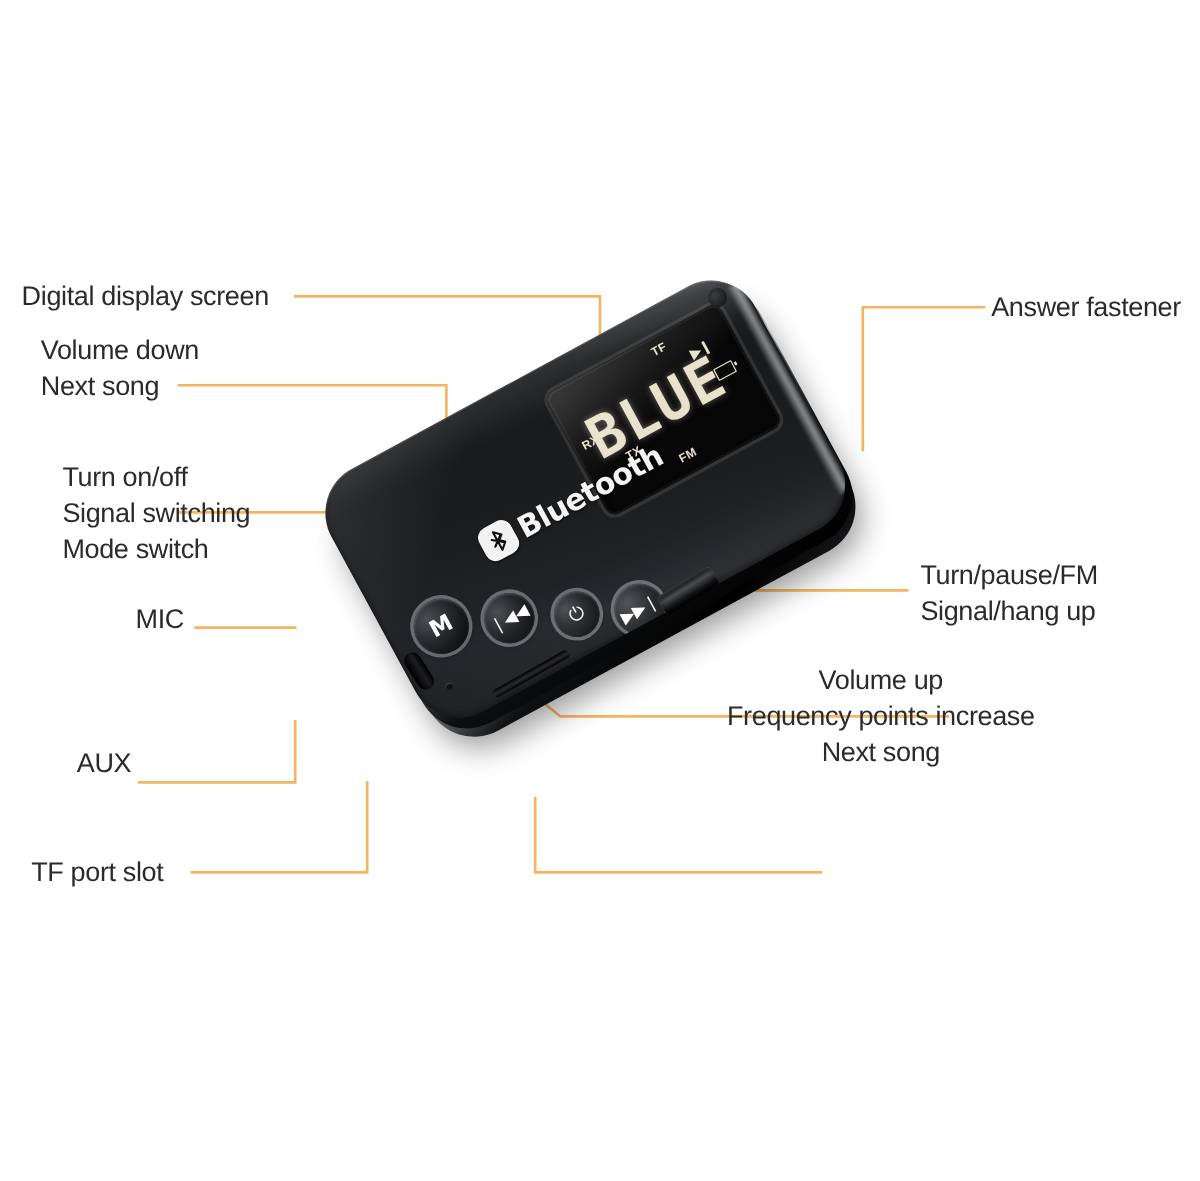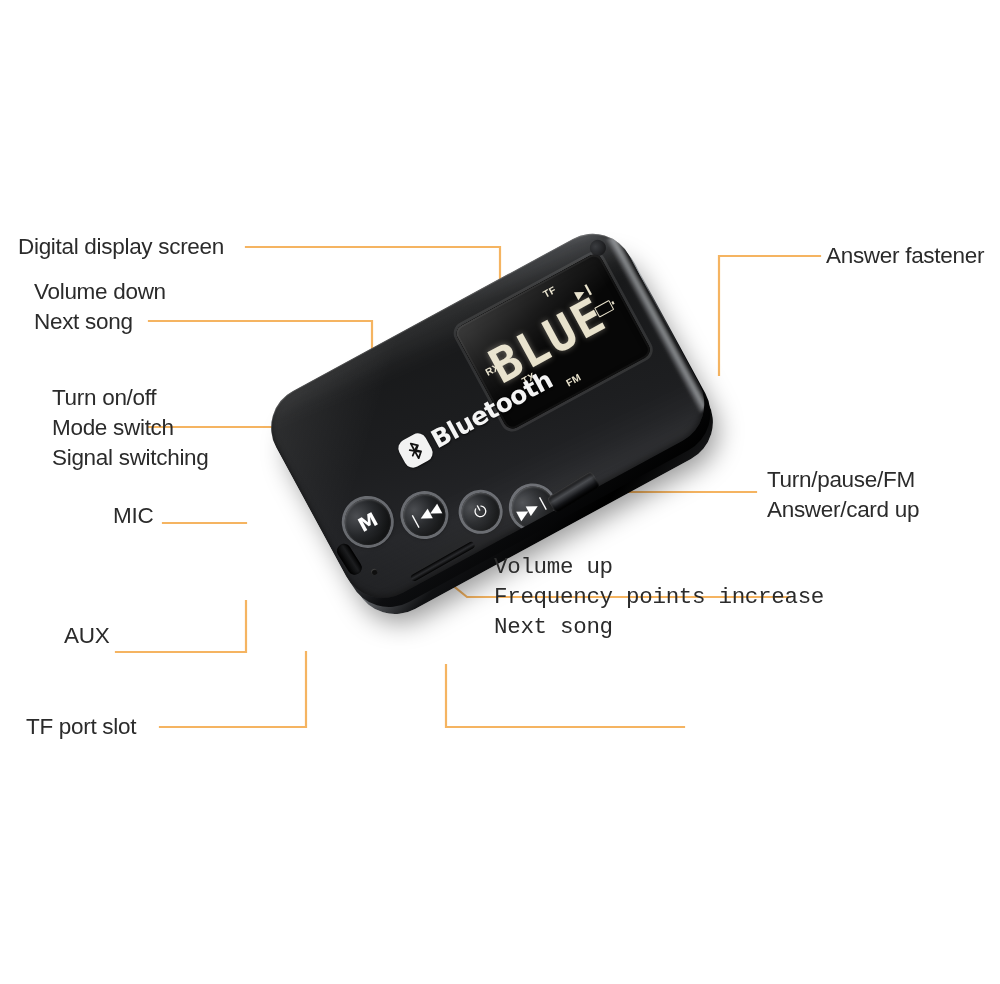--- a/index.html
+++ b/index.html
@@ -20,21 +20,21 @@
   .label {
     position: absolute;
     color: #2b2b2b;
     font-family: "Liberation Sans", sans-serif;
     font-size: 22.5px;
     line-height: 30px;
     letter-spacing: -0.3px;
     white-space: nowrap;
     font-weight: 400;
   }
-  .label.right-align { text-align: left; font-family: Liberation Mono, monospace; }
+  .label.right-align { text-align: center; }
 
   
   #leaders {
     position: absolute;
     left: 0; top: 0;
     width: 1000px; height: 984px;
     pointer-events: none;
   }
 
   
@@ -365,43 +365,43 @@
     <div>Digital display screen</div>
   </div>
 
   <div class="label" style="left:34px; top:277px;">
     <div>Volume down</div>
     <div>Next song</div>
   </div>
 
   <div class="label" style="left:52px; top:383px;">
     <div>Turn on/off</div>
+    <div>Signal switching</div>
     <div>Mode switch</div>
-    <div>Signal switching</div>
   </div>
 
   <div class="label" style="left:113px; top:501px;">
     <div>MIC</div>
   </div>
 
   <div class="label" style="left:64px; top:621px;">
     <div>AUX</div>
   </div>
 
   <div class="label" style="left:26px; top:712px;">
     <div>TF port slot</div>
   </div>
 
   <div class="label" style="left:826px; top:241px;">
     <div>Answer fastener</div>
   </div>
 
   <div class="label" style="left:767px; top:465px;">
     <div>Turn/pause/FM</div>
-    <div>Answer/card up</div>
+    <div>Signal/hang up</div>
   </div>
 
   <div class="label right-align" style="left:494px; top:552px; width:480px;">
     <div>Volume up</div>
     <div>Frequency points increase</div>
     <div>Next song</div>
   </div>
 
 
 </div>

